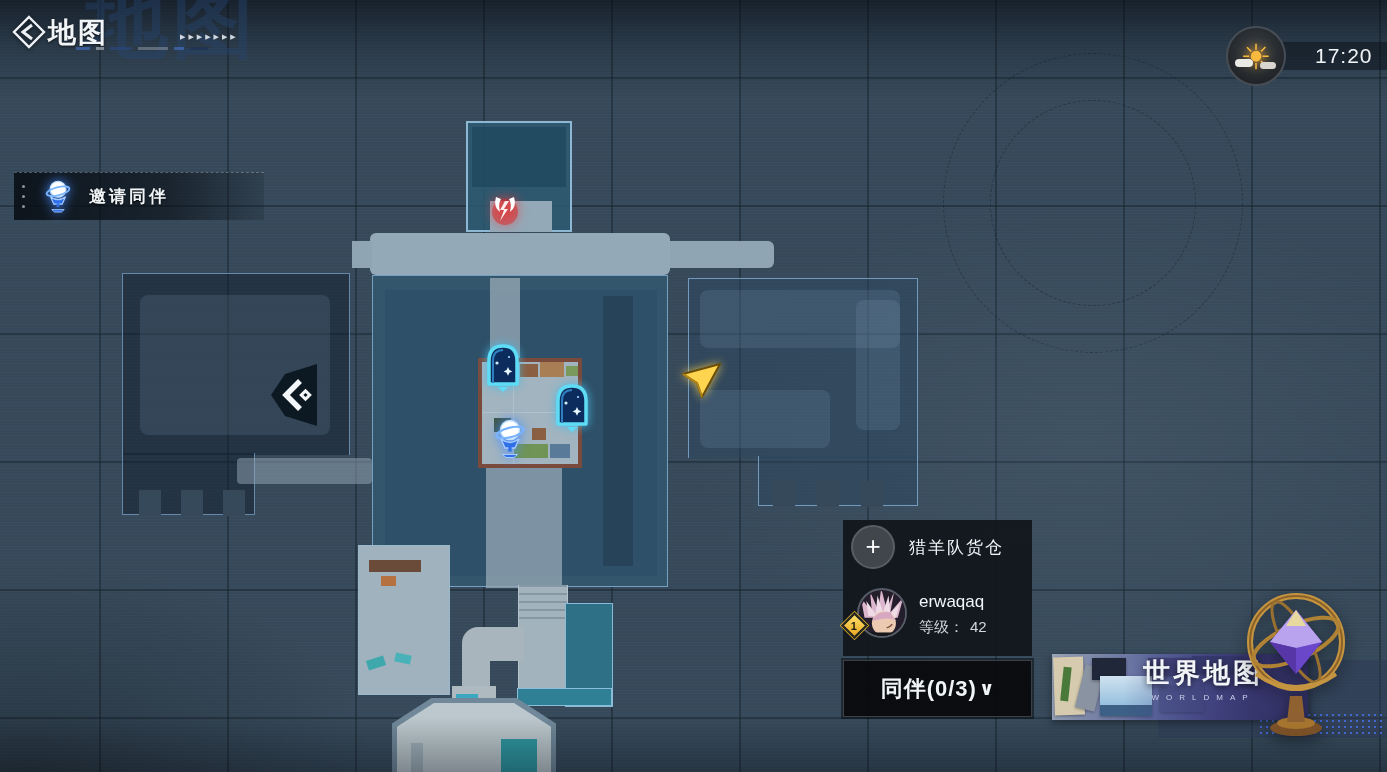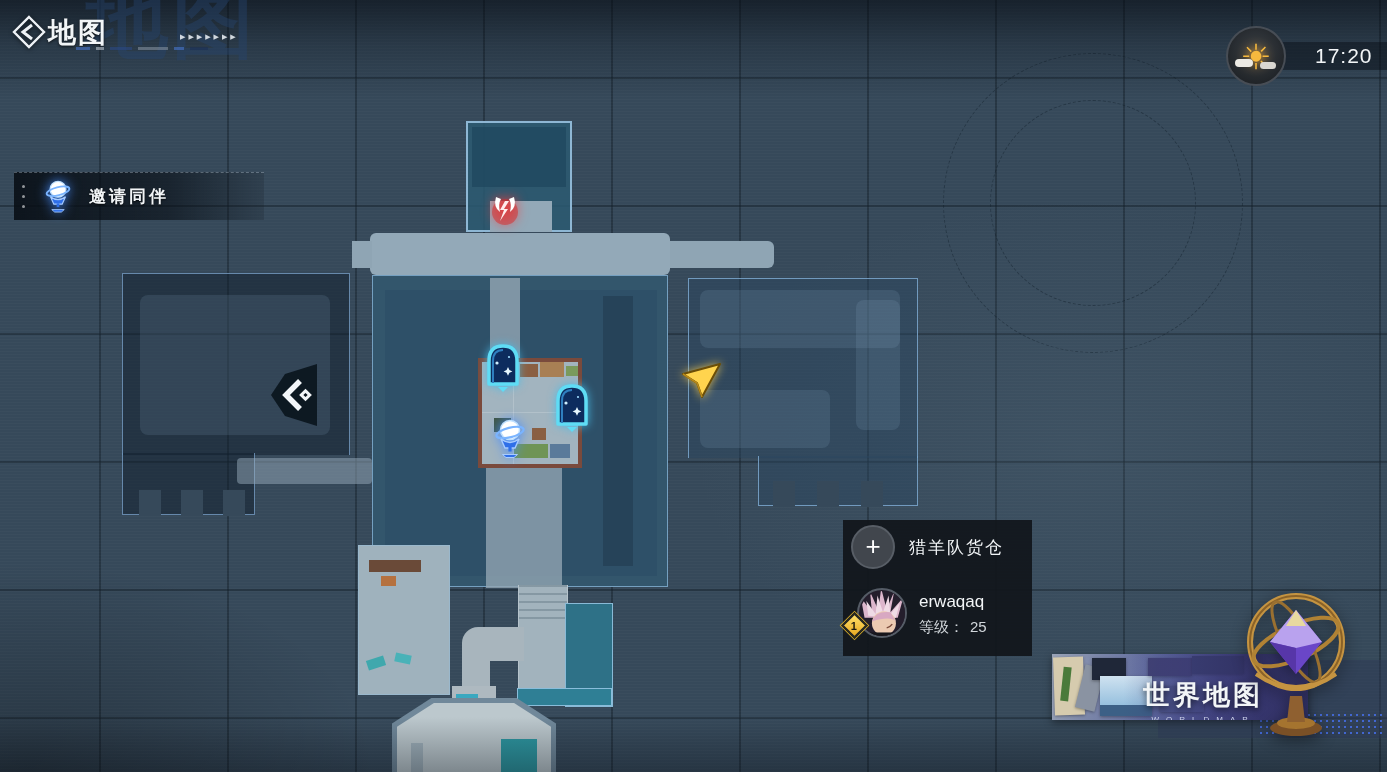--- a/index.html
+++ b/index.html
@@ -98,21 +98,21 @@
     background:rgba(44,56,84,0.45);}
   .wm-dots{position:absolute;left:1258px;top:712px;width:126px;height:24px;
     background-image:radial-gradient(rgba(70,110,230,0.85) 1px,transparent 1.5px);
     background-size:6px 6px;}
   .wm-banner{position:absolute;left:1052px;top:654px;width:256px;height:66px;overflow:hidden;
     cursor:pointer;box-shadow:0 3px 8px rgba(0,0,0,0.4);
     background:linear-gradient(100deg,#9aa4b8 0%,#7a85a8 18%,#5f6aa0 42%,#4a4e8e 65%,#3c3f7a 100%);}
   .wm-banner .ov{position:absolute;inset:0;
     background:linear-gradient(90deg,transparent 28%,rgba(60,60,120,0.45) 55%,rgba(48,46,98,0.7) 80%);}
   .pc{position:absolute;box-shadow:0 1px 3px rgba(0,0,0,0.35);}
-  .wm-text{position:absolute;left:71px;top:23px;width:160px;text-align:center;}
+  .wm-text{position:absolute;left:71px;top:1px;width:160px;text-align:center;}
   .wm-text .t{font-size:27px;font-weight:bold;letter-spacing:3px;
     text-shadow:0 2px 6px rgba(0,0,0,0.65);}
   .wm-text .s{font-size:8px;letter-spacing:7px;color:#ccd1ea;margin-top:2px;}
   .armillary{position:absolute;left:1240px;top:580px;filter:drop-shadow(0 4px 8px rgba(0,0,0,0.45));cursor:pointer;}
 
   
   .wing{background:rgba(16,30,44,0.5);border:1.5px solid rgba(125,165,205,0.75);}
   .wingR{background:rgba(40,70,95,0.42);border:1.5px solid rgba(130,175,215,0.8);}
   .notch{position:absolute;bottom:-2px;width:22px;height:26px;background:#36495a;}
   .plat{background:#93a9b8;}
@@ -331,23 +331,27 @@
             <path d="M30 41 q4 -1 6 -4" stroke="#7a4a3a" stroke-width="1.5" fill="none"></path>
             <rect x="10" y="46" width="32" height="8" fill="#16151a"></rect>
           </g>
         </svg>
       </span>
       <span class="badge">
           <b>1</b>
         </span>
       <span class="name">erwaqaq</span>
       <span class="lvl">
-        <span>等级：</span><span class="v">25</span>
+        <span>等级：</span><span class="v">42</span>
       </span>
     </div>
+  </div>
+  <div class="comp-bar">
+    <span class="lb">同伴(0/3)</span>
+    <span class="ch">∨</span>
   </div>
 
   <div class="wm-backdrop"></div>
   <div class="wm-dots"></div>
   <div class="wm-banner">
     <div class="pc" style="left:2px;top:3px;width:30px;height:58px;background:#d6cbae;transform:rotate(-2deg);">
       <div style="position:absolute;left:8px;top:10px;width:8px;height:34px;background:#4a7a3a;transform:rotate(8deg);"></div>
     </div>
     <div class="pc" style="left:28px;top:12px;width:20px;height:44px;background:#8a93a2;transform:rotate(14deg);"></div>
     <div class="pc" style="left:40px;top:4px;width:34px;height:22px;background:#1f2738;"></div>

